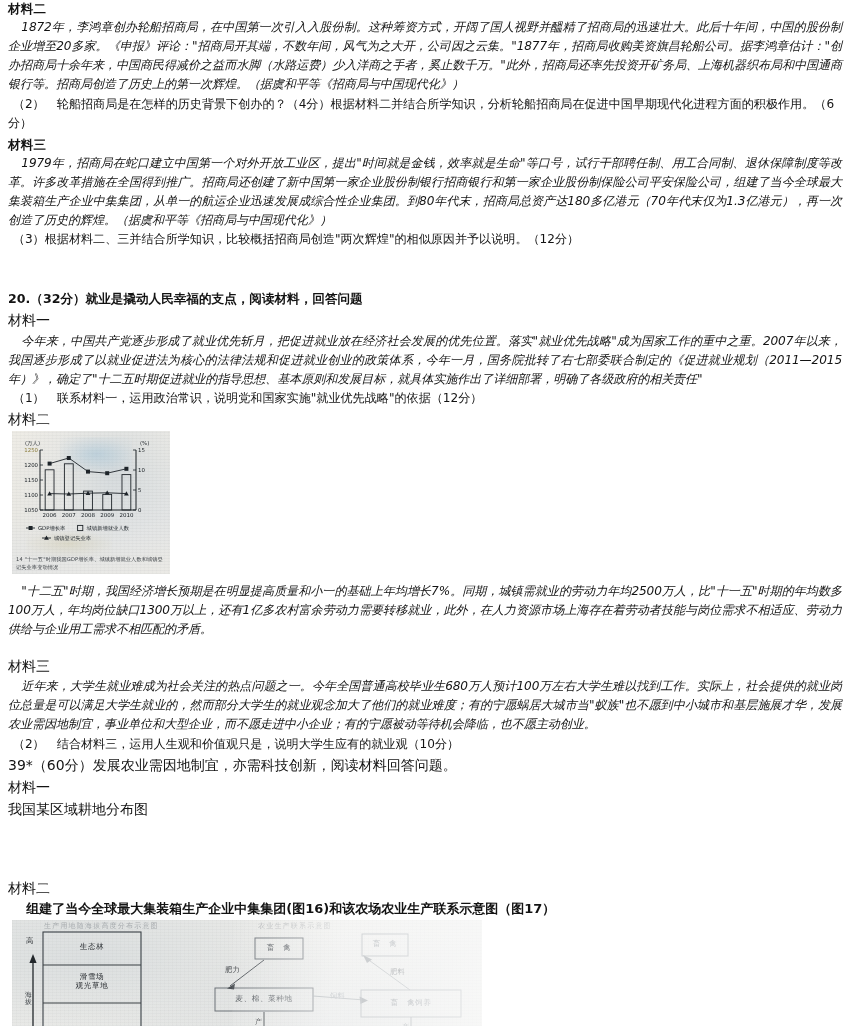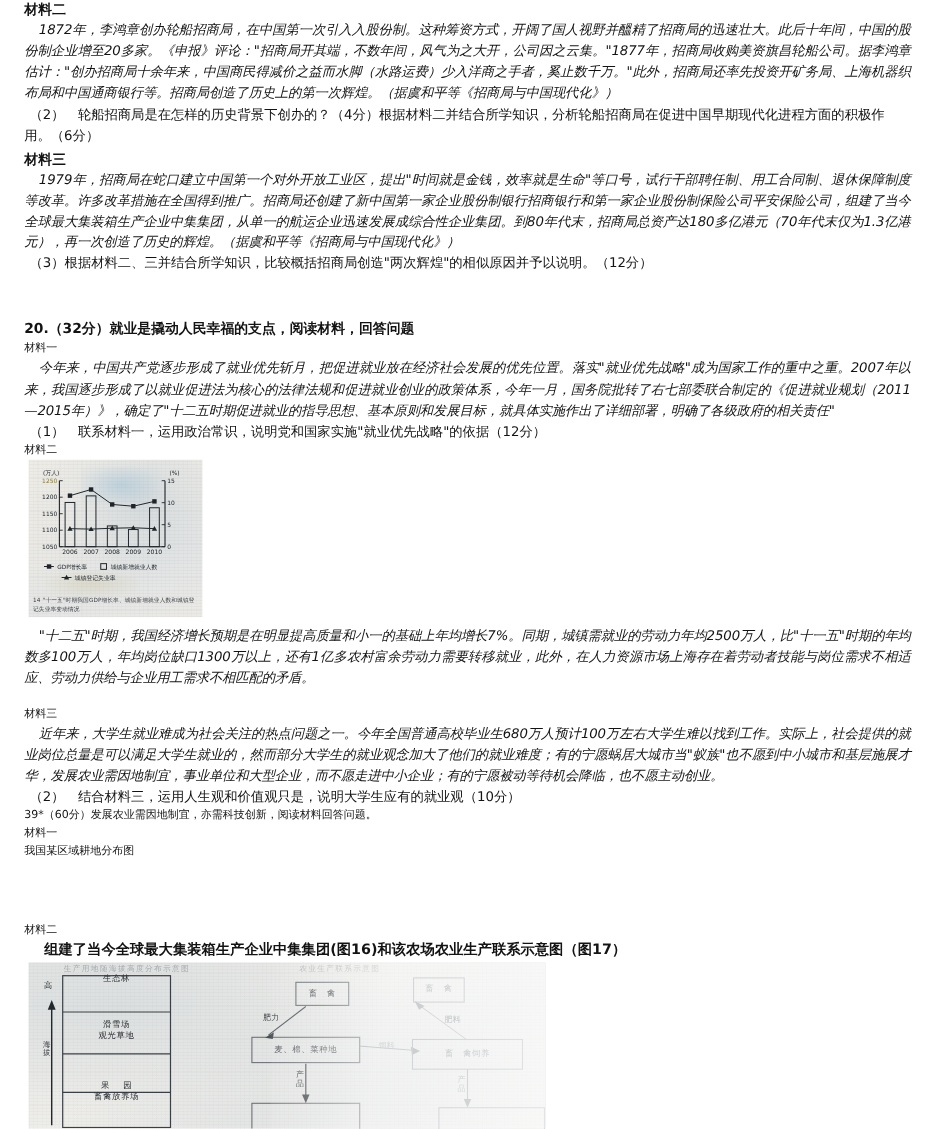--- a/index.html
+++ b/index.html
@@ -6,21 +6,21 @@
   html, body { margin: 0; padding: 0; }
   body {
     width: 850px;
     height: 1026px;
     background: #ffffff;
     font-family: "DejaVu Sans", sans-serif;
     color: #131313;
     overflow: hidden;
     position: relative;
   }
-  .page { width: 850px; height: 862px; position: relative; padding: 0 22px; }
+  .page { width: 850px; height: 862px; position: relative; padding: 0 8px; }
 
   .sect-head {
     font-size: 12.5px;
     font-weight: bold;
     line-height: 1.45;
     margin: 0;
     letter-spacing: 0.2px;
   }
   .para {
     font-size: 12.1px;
@@ -31,21 +31,21 @@
     letter-spacing: -0.1px;
   }
   .para.indent { text-indent: 1.1em; font-style: italic; }
   .q-line {
     font-size: 12.1px;
     line-height: 1.58;
     margin: 0;
     text-indent: 0.4em;
   }
   .plain {
-    font-size: 10px;
+    font-size: 14px;
     line-height: 1.6;
     margin: 0;
   }
   .big-head {
     font-size: 12.6px;
     line-height: 1.6;
     margin: 0;
     font-weight: bold;
   }
   .sub-title {
@@ -357,21 +357,21 @@
       <g stroke="#8e9499" stroke-width="1" fill="none">
         <line x1="399" y1="97" x2="399" y2="128"></line>
       </g>
       <polygon points="399,132 395.6,124 402.4,124" fill="#858b90"></polygon>
     </svg>
 
     <div class="ax-txt" style="left:14px; top:16px;">高</div>
 
     <div class="ax-txt" style="left:13px; top:72px; width:10px; line-height:1.05; font-size:6.8px; color:#3d4246;">海<br>拔</div>
 
-    <div class="box-txt" style="left:31px; top:10px; width:98px;">生态林</div>
+    <div class="box-txt" style="left:31px; top:22px; width:98px;">生态林</div>
     <div class="box-txt" style="left:31px; top:52px; width:98px;">滑雪场<br>观光草地</div>
     <div class="box-txt" style="left:31px; top:88px; width:98px;margin-top:19px;">果&nbsp;&nbsp;&nbsp;&nbsp;园<br>畜禽放养场</div>
 
     <div class="box-txt f" style="left:243px; top:23px; width:48px;">畜　禽</div>
     <div class="box-txt f" style="left:203px; top:74px; width:98px;">麦、棉、菜种地</div>
 
     <div class="arrow-txt" style="left:213px; top:46px;">肥力</div>
     <div class="arrow-txt" style="left:243px; top:98px; width:12px; line-height:1.1;">产<br>品</div>
 
     <div class="box-txt f" style="left:350px; top:19px; width:46px; color:#8d9398;">畜　禽</div>

